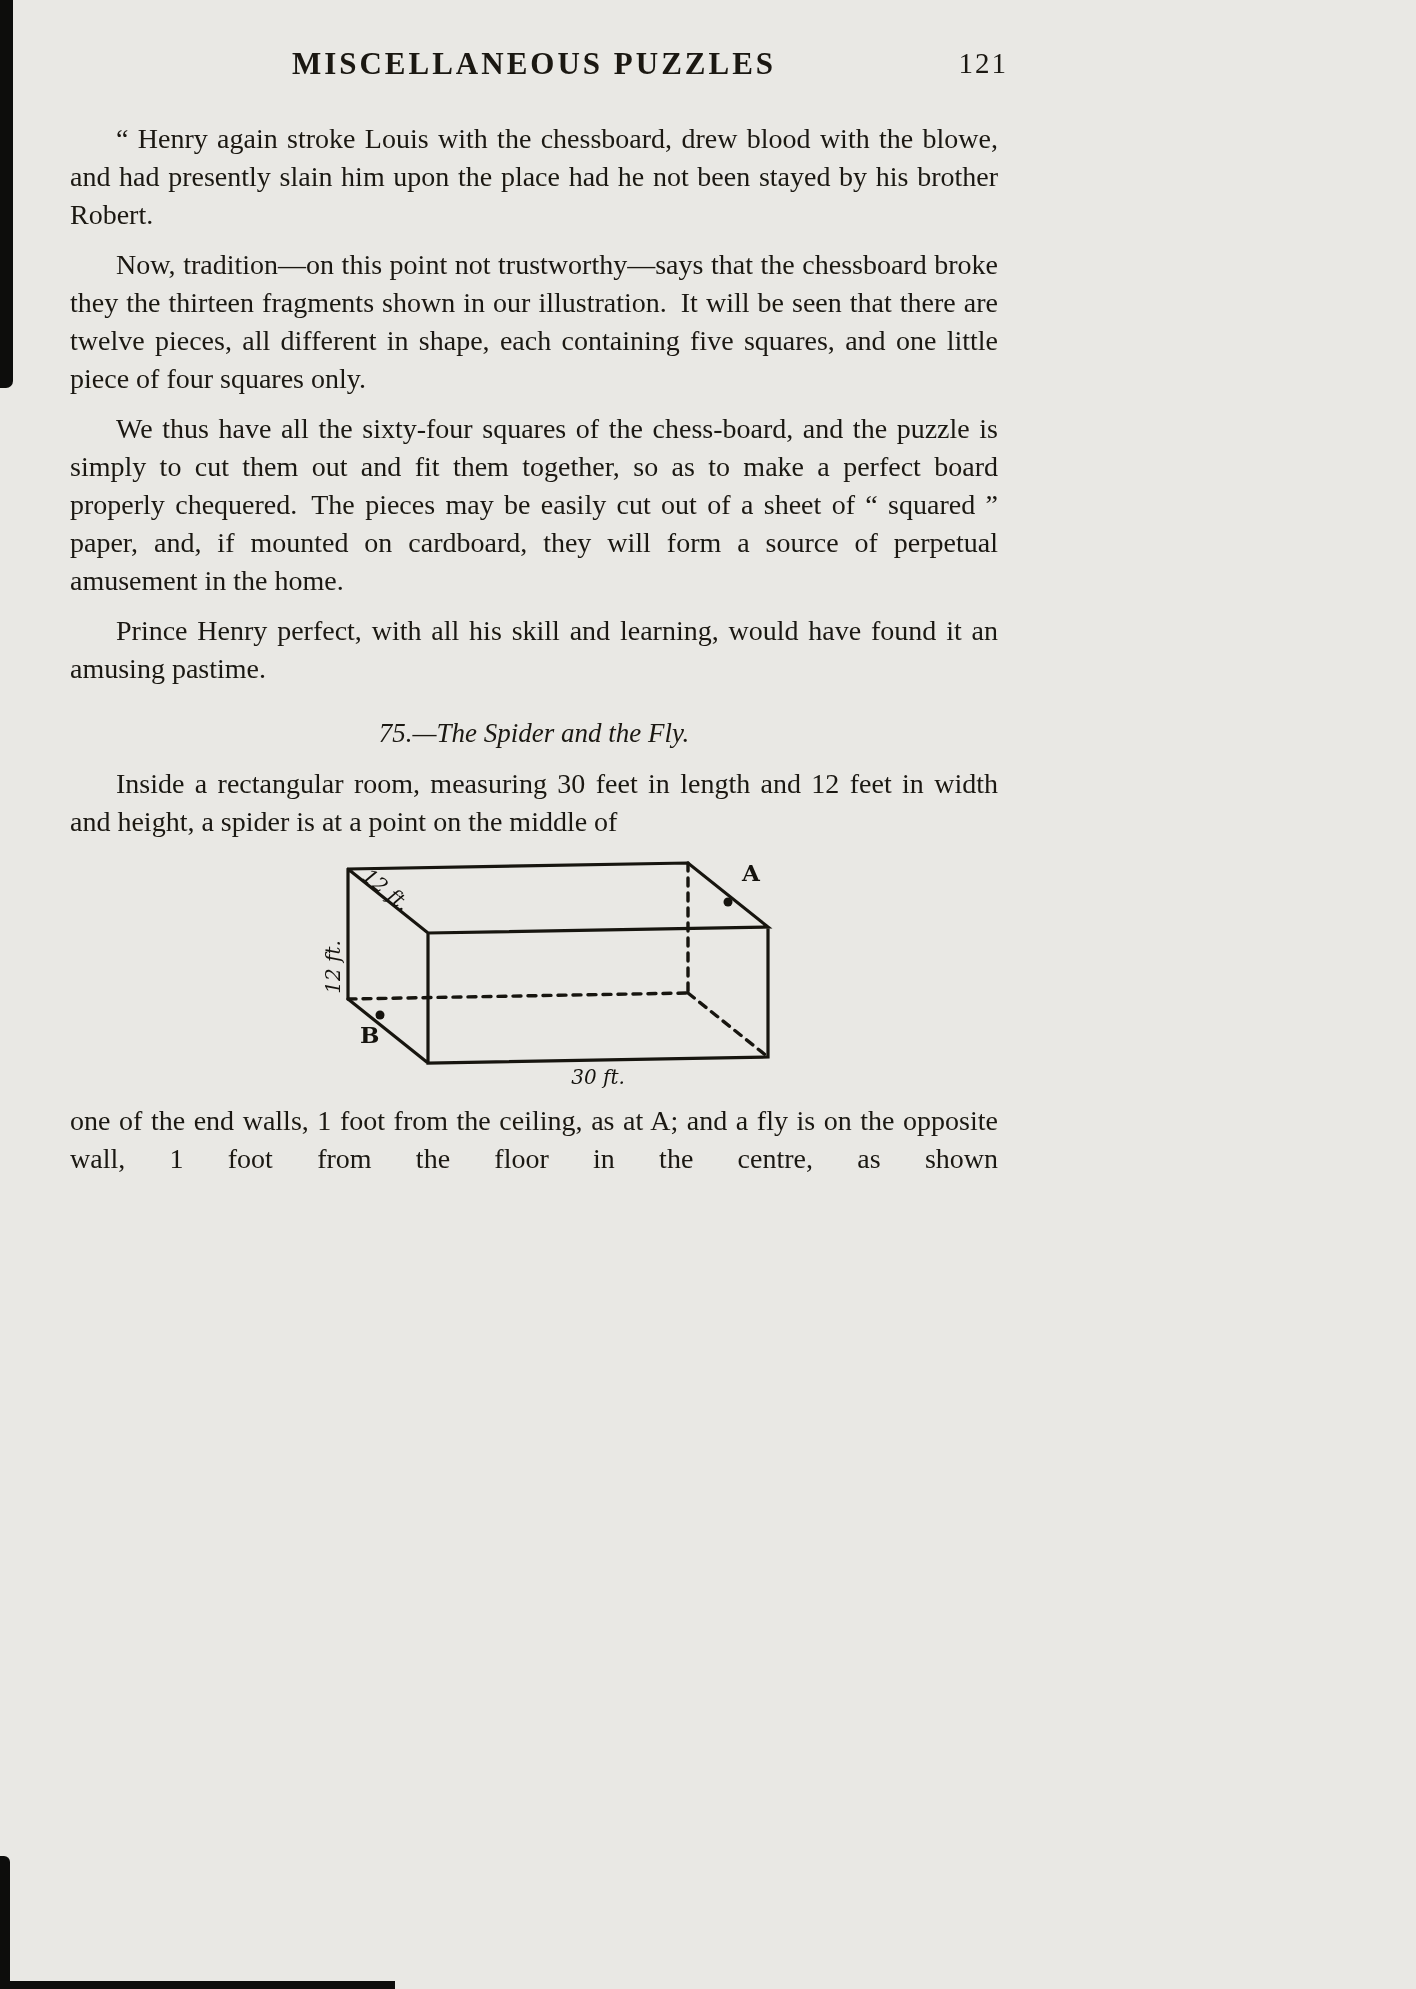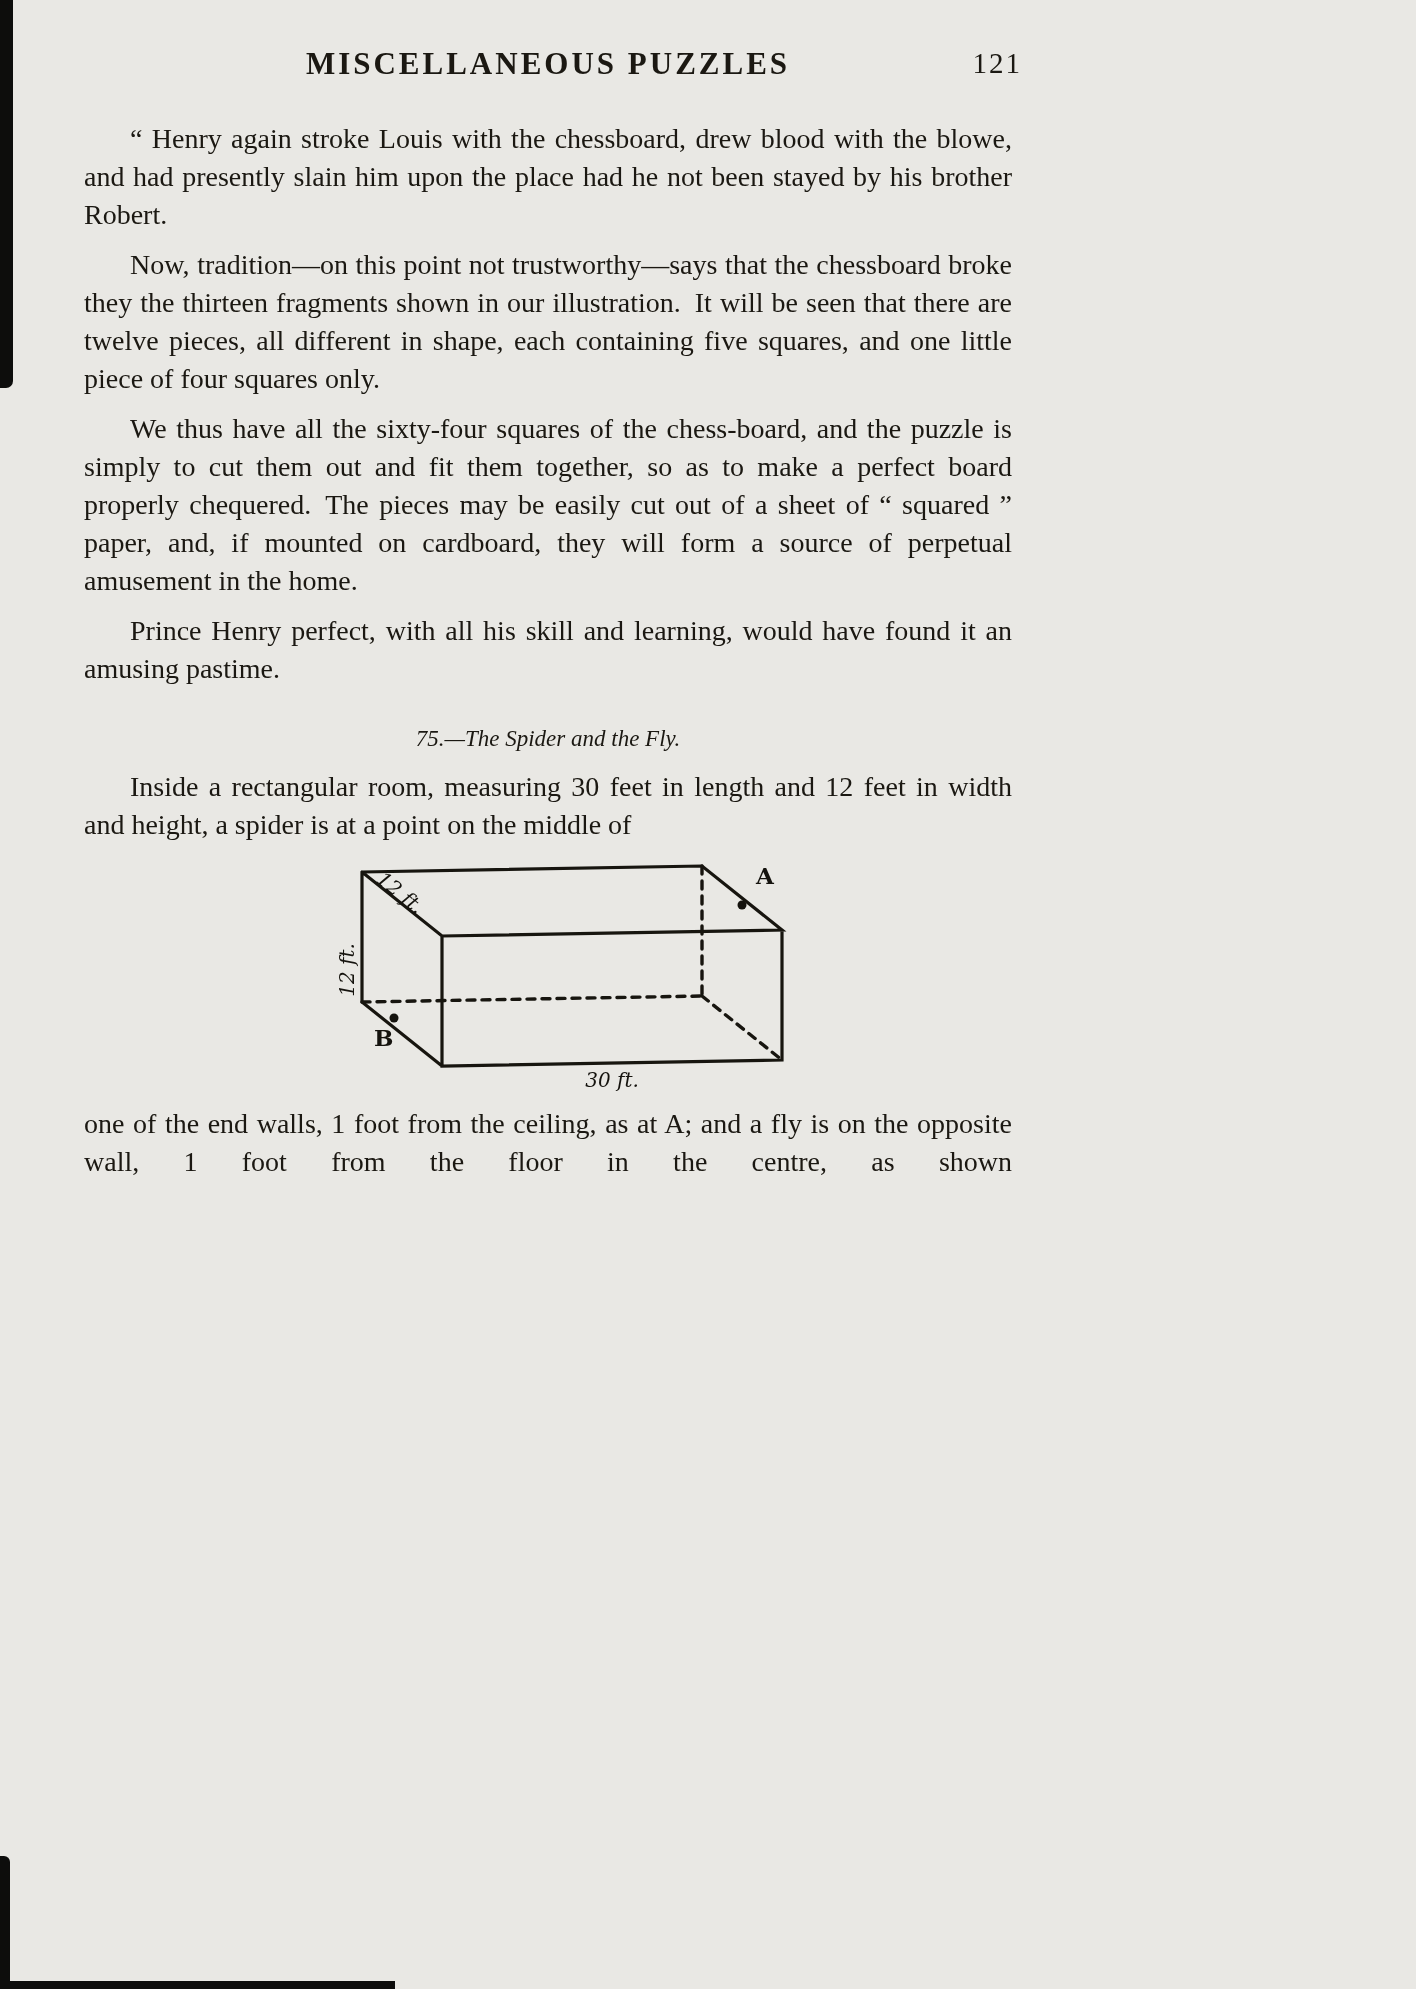--- a/index.html
+++ b/index.html
@@ -6,21 +6,21 @@
   body {
     width: 1416px; height: 1989px;
     background: #e9e8e4;
     font-family: "Liberation Serif", "DejaVu Serif", serif;
     color: #1b1812;
     position: relative;
     overflow: hidden;
   }
   .content {
     position: absolute;
-    left: 72px; top: 46px;
+    left: 58px; top: 46px;
     width: 952px;
   }
   .header { position: relative; height: 46px; margin-bottom: 28px; }
   .title {
     text-align: center;
     font-size: 31px;
     font-weight: bold;
     letter-spacing: 3px;
   }
   .page-num {
@@ -30,23 +30,23 @@
   p {
     margin: 12px;
     font-size: 28px;
     line-height: 38px;
     text-align: justify;
     text-indent: 46px;
   }
   .section-heading {
     font-style: italic;
     font-weight: normal;
-    font-size: 23px;
+    font-size: 27px;
     text-align: center;
-    margin: 38px 0 16px 0;
+    margin: 30px 0 16px 0;
   }
   .continuation { text-indent: 0; text-align-last: justify; }
   .diagram { margin: 14px 0 10px 258px; width: 470px; }
   .diagram svg { display: block; }
   .diagram .edge { stroke: #17150f; stroke-width: 3.2; fill: none; stroke-linecap: round; }
   .diagram .hidden-edge { stroke: #17150f; stroke-width: 3.4; fill: none; stroke-dasharray: 8 7; stroke-linecap: round; }
   .diagram text { fill: #15130e; }
   .dim { font-size: 20px; font-style: italic; font-family: "DejaVu Serif", serif; }
   .pt  { font-size: 23px; font-weight: bold; font-family: "DejaVu Serif", serif; }
   .artifact { position: absolute; background: #0d0d0c; }

